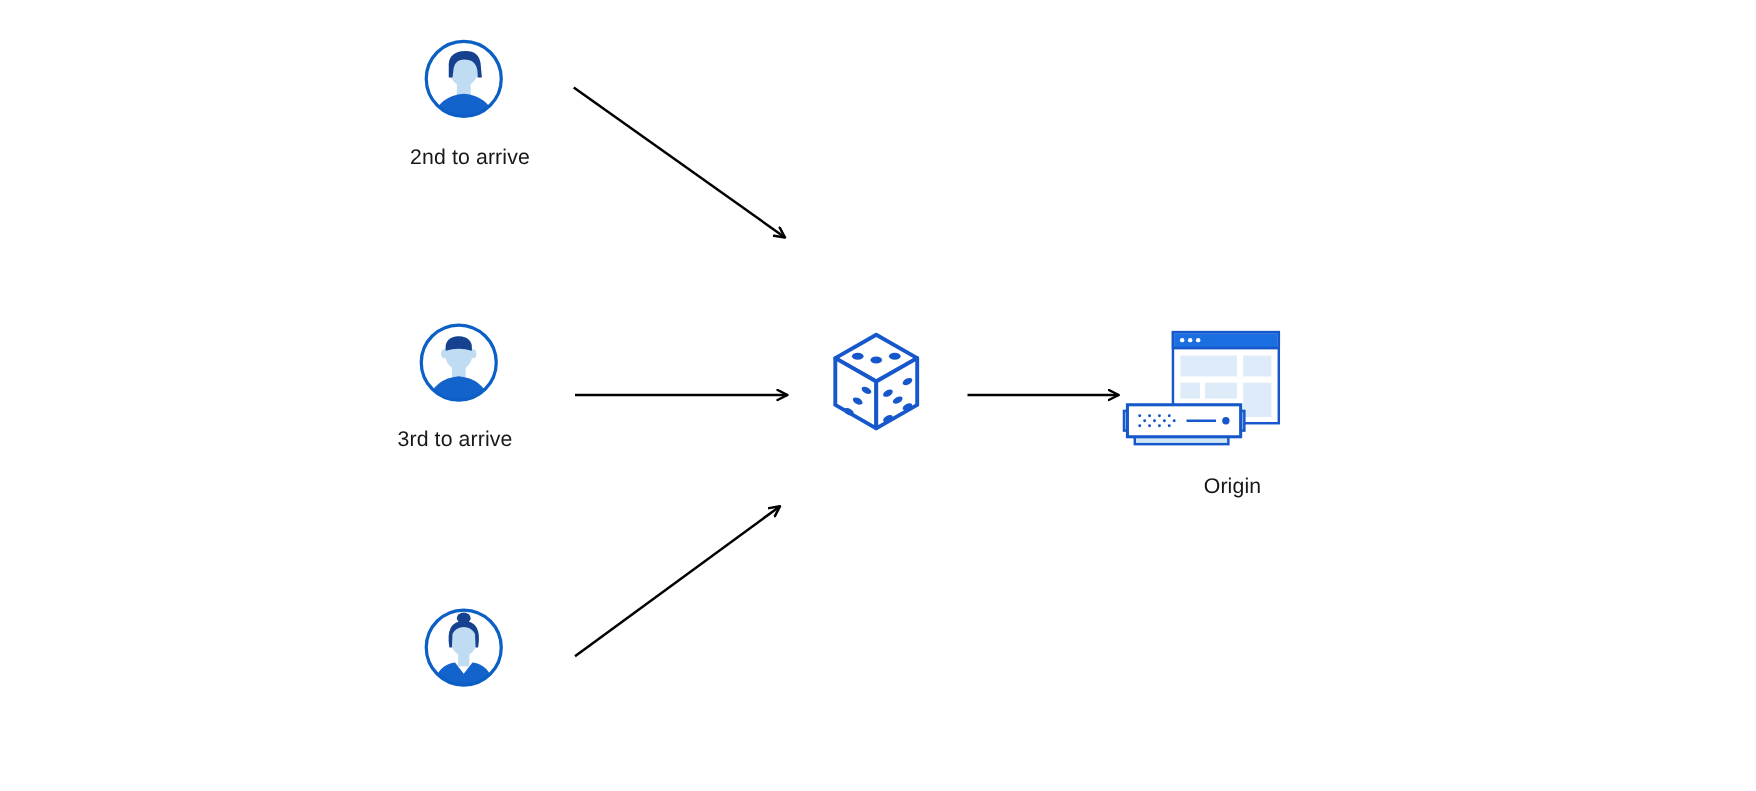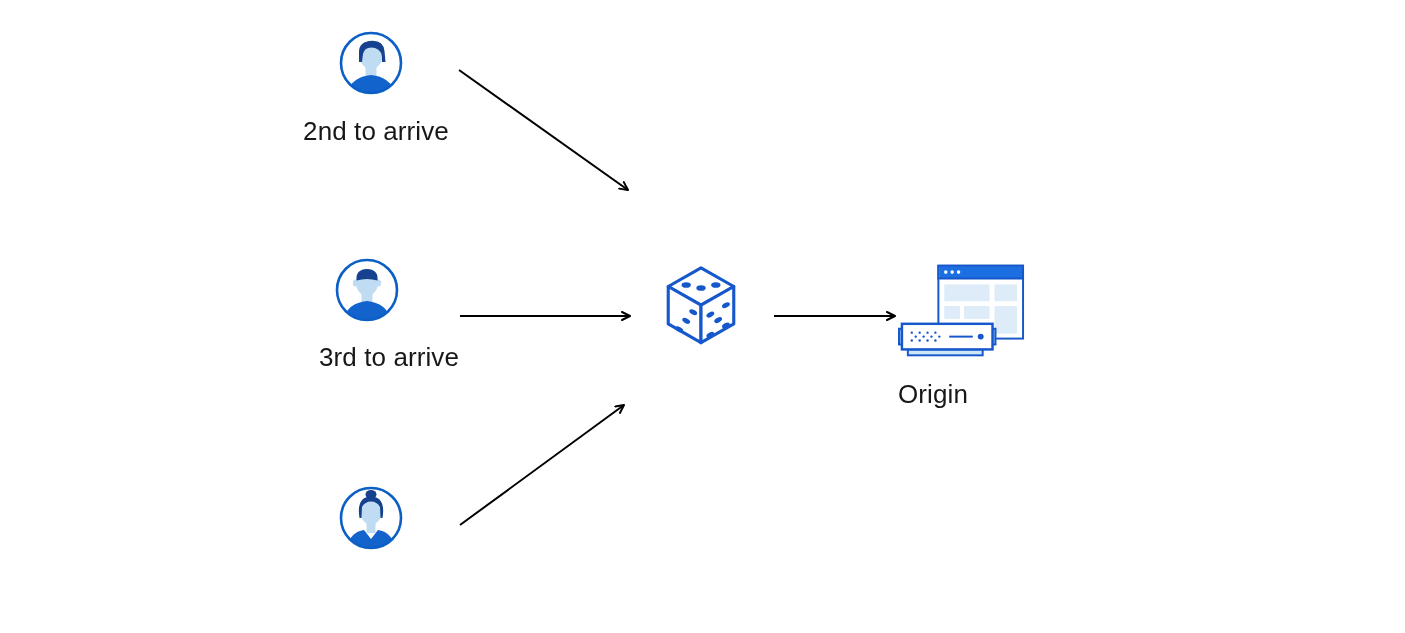--- a/index.html
+++ b/index.html
@@ -3,21 +3,21 @@
 <meta charset="utf-8">
 <style>
   html,body{margin:0;padding:0;}
   body{
     width:1405px;height:633px;position:relative;background:#ffffff;
     font-family:"Liberation Sans", sans-serif;overflow:hidden;
   }
   .canvas{position:absolute;inset:0;width:1405px;height:633px;}
   .node{position:absolute;}
   .node-label{
-    position:absolute;font-size:26px;line-height:1.2;color:#17181a;
+    position:absolute;font-size:17px;line-height:1.2;color:#17181a;
     text-align:center;letter-spacing:0.1px;
   }
   .arrows{position:absolute;inset:0;pointer-events:none;}
   svg{display:block;}
 </style>
 </head>
 <body>
 
 <div class="canvas">
 
@@ -64,21 +64,21 @@
         <rect x="27.5" y="31" width="11" height="16" fill="#bfdcf3"></rect>
         <path d="M8,66 Q12,46 33,44 Q54,46 58,66 Z" fill="#1263cc"></path>
         <ellipse cx="21.5" cy="26" rx="2.6" ry="3.6" fill="#bfdcf3"></ellipse>
         <ellipse cx="44.5" cy="26" rx="2.6" ry="3.6" fill="#bfdcf3"></ellipse>
         <ellipse cx="33" cy="25.5" rx="11" ry="13.5" fill="#bfdcf3"></ellipse>
         <path d="M22.5,22 Q22,12.5 33,12 Q44,12.5 43.5,22 L43.5,23.5 Q33,20.5 22.5,23.5 Z" fill="#15418f"></path>
       </g>
       <circle cx="33" cy="33" r="30" fill="none" stroke="#0b5fc5" stroke-width="2.6"></circle>
     </svg>
   </div>
-  <div class="node-label" style="left:309px;top:342px;width:160px;">3rd to arrive</div>
+  <div class="node-label" style="left:284px;top:342px;width:160px;">3rd to arrive</div>
 
   <div class="node" style="left:338px;top:485px;width:66px;height:66px;">
     <svg width="66" height="66" viewBox="0 0 66 66">
       <defs>
           <clipPath id="clipC">
             <circle cx="33" cy="33" r="30"></circle>
           </clipPath>
         </defs>
       <g clip-path="url(#clipC)">
         <rect width="66" height="66" fill="#ffffff"></rect>
@@ -149,15 +149,15 @@
           <circle cx="42" cy="75" r="1.2"></circle>
         <circle cx="14" cy="79" r="1.2"></circle>
           <circle cx="22" cy="79" r="1.2"></circle>
           <circle cx="30" cy="79" r="1.2"></circle>
           <circle cx="38" cy="79" r="1.2"></circle>
       </g>
       <line x1="52" y1="75" x2="76" y2="75" stroke="#1658cc" stroke-width="2"></line>
       <circle cx="84" cy="75" r="3" fill="#1658cc"></circle>
     </svg>
   </div>
-  <div class="node-label" style="left:853px;top:379px;width:160px;">Origin</div>
+  <div class="node-label" style="left:906px;top:379px;width:160px;">Origin</div>
 
 </div>
 
 </body></html>

